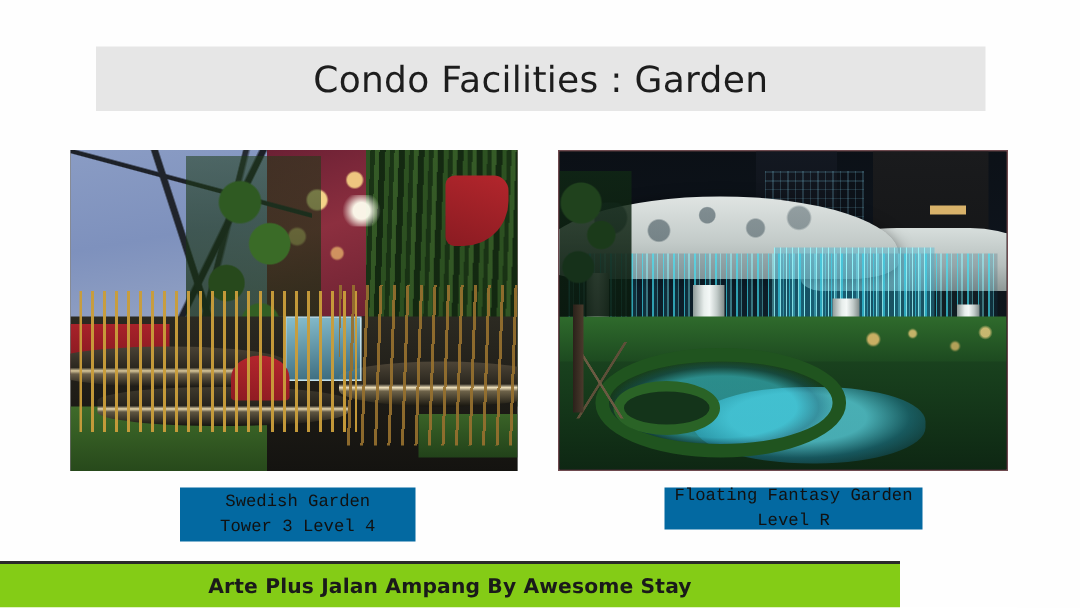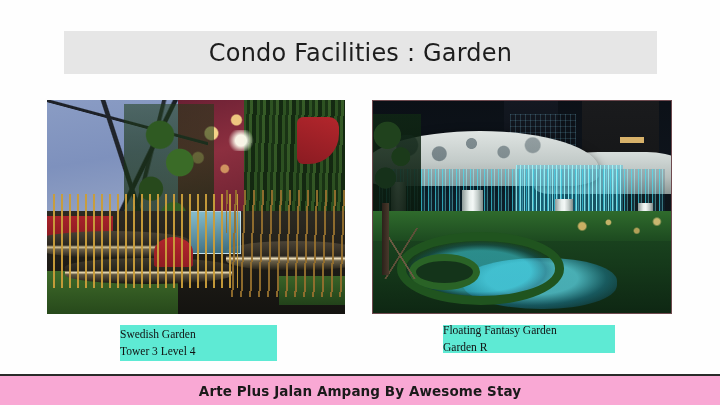--- a/index.html
+++ b/index.html
@@ -270,37 +270,38 @@
     background:
       radial-gradient(circle at 18% 40%, rgba(230,190,110,.85) 0 4%, transparent 6%),
       radial-gradient(circle at 44% 30%, rgba(235,200,120,.8) 0 3.5%, transparent 5.5%),
       radial-gradient(circle at 72% 52%, rgba(225,185,105,.75) 0 3%, transparent 5%),
       radial-gradient(circle at 92% 28%, rgba(240,205,130,.8) 0 3%, transparent 5%);
   }
 
   
   .caption {
     position: absolute;
-    background: #5eead4;
+    background: #0369a1;
     display: flex;
     flex-direction: column;
+    align-items: center;
     justify-content: center;
-    font-family: Liberation Serif, serif;
+    font-family: Liberation Mono, monospace;
     color: #111;
     font-size: 11.5px;
     line-height: 1.5;
   }
   .caption-left  { left: 120px; top: 325px; width: 157px; height: 36px; }
   .caption-right { left: 443px; top: 325px; width: 172px; height: 28px; }
 
   
   .footer {
     position: absolute;
-    left: 0; bottom: 0; width: 720px; height: 31px;
-    background: #f9a8d4;
+    left: 0; bottom: 0; width: 600px; height: 31px;
+    background: #84cc16;
     border-top: 2px solid #2a2a2a;
     display: flex;
     align-items: center;
     justify-content: center;
   }
   .footer-text {
     font-family: "DejaVu Sans", sans-serif;
     font-weight: bold;
     font-size: 13.5px;
     color: #1a1a1a;
@@ -368,20 +369,20 @@
     </div>
   </div>
 
   <div class="caption caption-left">
     <span>Swedish Garden</span>
     <span>Tower 3 Level 4</span>
   </div>
 
   <div class="caption caption-right">
     <span>Floating Fantasy Garden</span>
-    <span>Garden R</span>
+    <span>Level R</span>
   </div>
 
   <div class="footer">
     <div class="footer-text">Arte Plus Jalan Ampang By Awesome Stay</div>
   </div>
 
 </div>
 
 </body></html>

